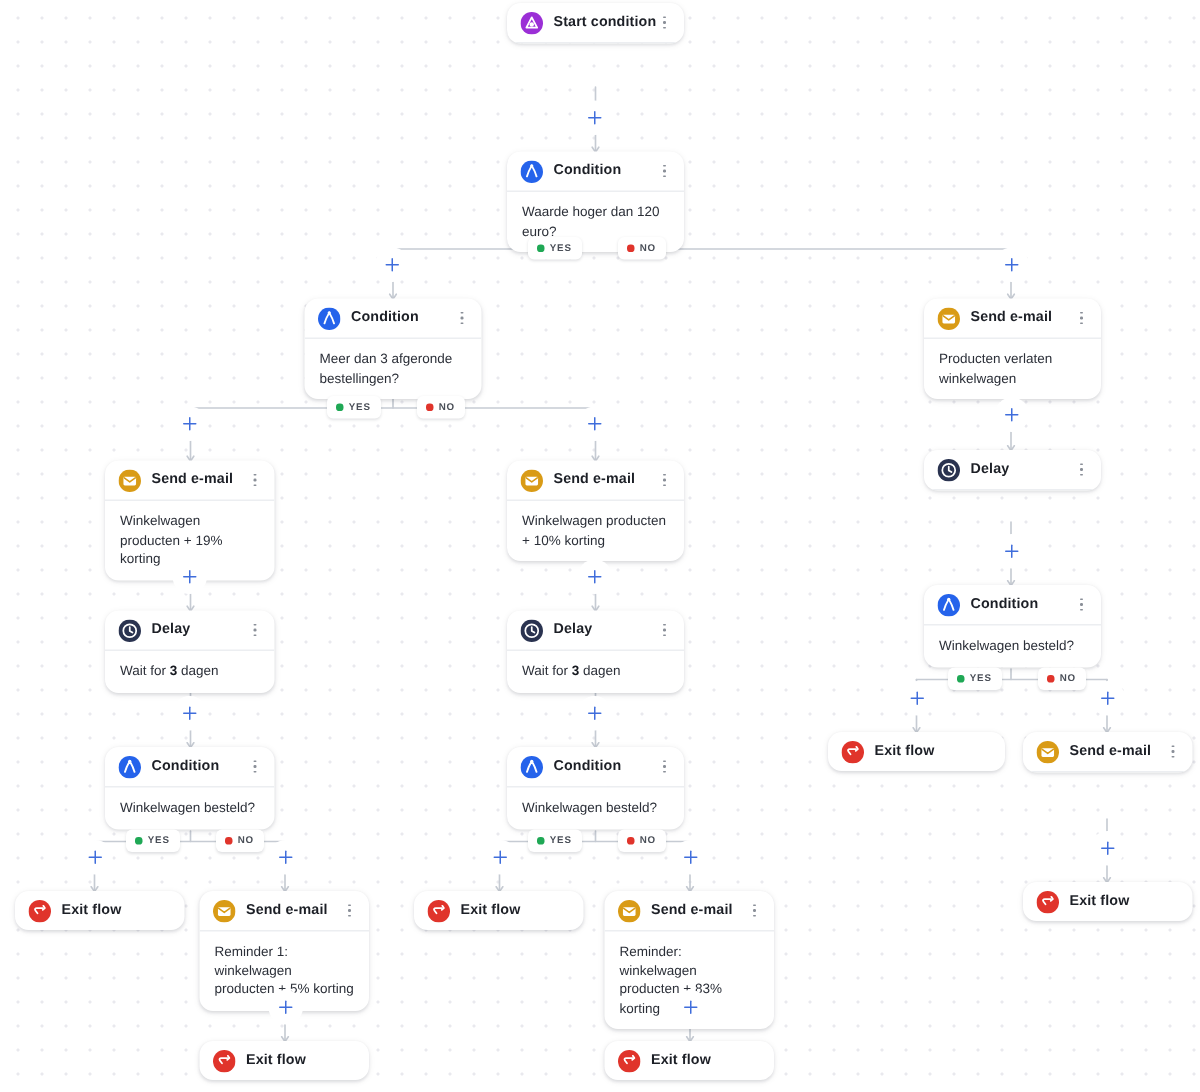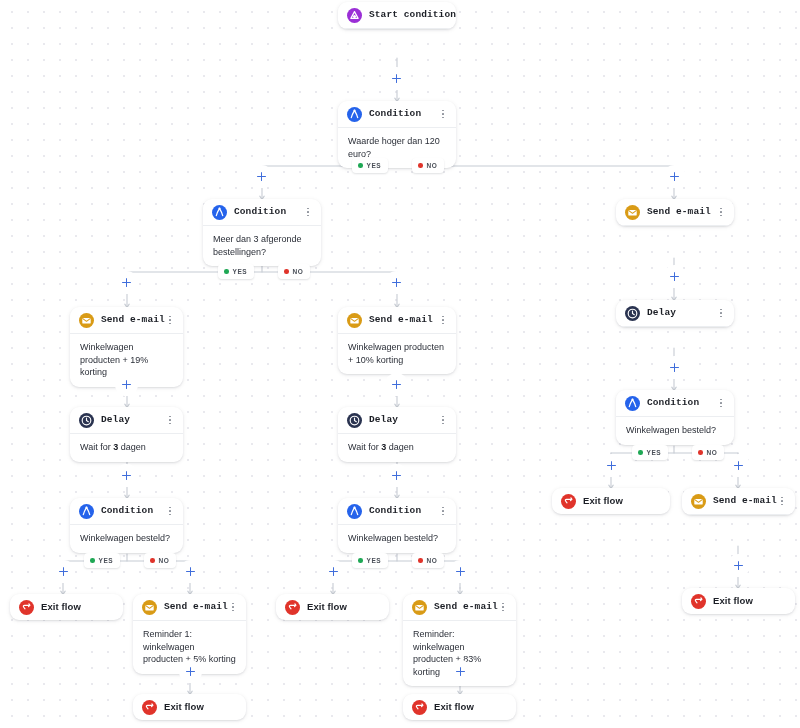--- a/index.html
+++ b/index.html
@@ -41,21 +41,20 @@
   }
   .node-head {
     display: flex;
     align-items: center;
     height: 27px;
     padding: 0 8px 0 9px;
     box-sizing: border-box;
   }
   .node.has-body .node-head {
     border-bottom: 1px solid #eceef1;
-    font-family: Liberation Mono, monospace;
   }
   .node-icon {
     width: 15px;
     height: 15px;
     border-radius: 50%;
     flex: 0 0 15px;
     margin-right: 7px;
     display: block;
   }
   .node-title {
@@ -257,20 +256,21 @@
               <rect x="3.3" y="4.9" width="8.4" height="5.7" rx="0.9" fill="#fff"></rect>
               <path d="M3.8 5.6 L7.5 8.3 L11.2 5.6" fill="none" stroke="#d99b16" stroke-width="1.05" stroke-linecap="round" stroke-linejoin="round"></path>
             </svg></span>
           <span class="node-title">Send e-mail</span>
           <span class="kebab">
             <i></i>
             <i></i>
             <i></i>
           </span>
         </div>
+        <div class="node-body">Producten verlaten winkelwagen</div>
       </div>
       <div class="node has-body" style="left: 70px; top: 307px; width: 113px;">
         <div class="node-head">
           <span class="node-icon"><svg width="15" height="15" viewBox="0 0 15 15" xmlns="http://www.w3.org/2000/svg">
               <circle cx="7.5" cy="7.5" r="7.5" fill="#d99b16"></circle>
               <rect x="3.3" y="4.9" width="8.4" height="5.7" rx="0.9" fill="#fff"></rect>
               <path d="M3.8 5.6 L7.5 8.3 L11.2 5.6" fill="none" stroke="#d99b16" stroke-width="1.05" stroke-linecap="round" stroke-linejoin="round"></path>
             </svg></span>
           <span class="node-title">Send e-mail</span>
           <span class="kebab">

